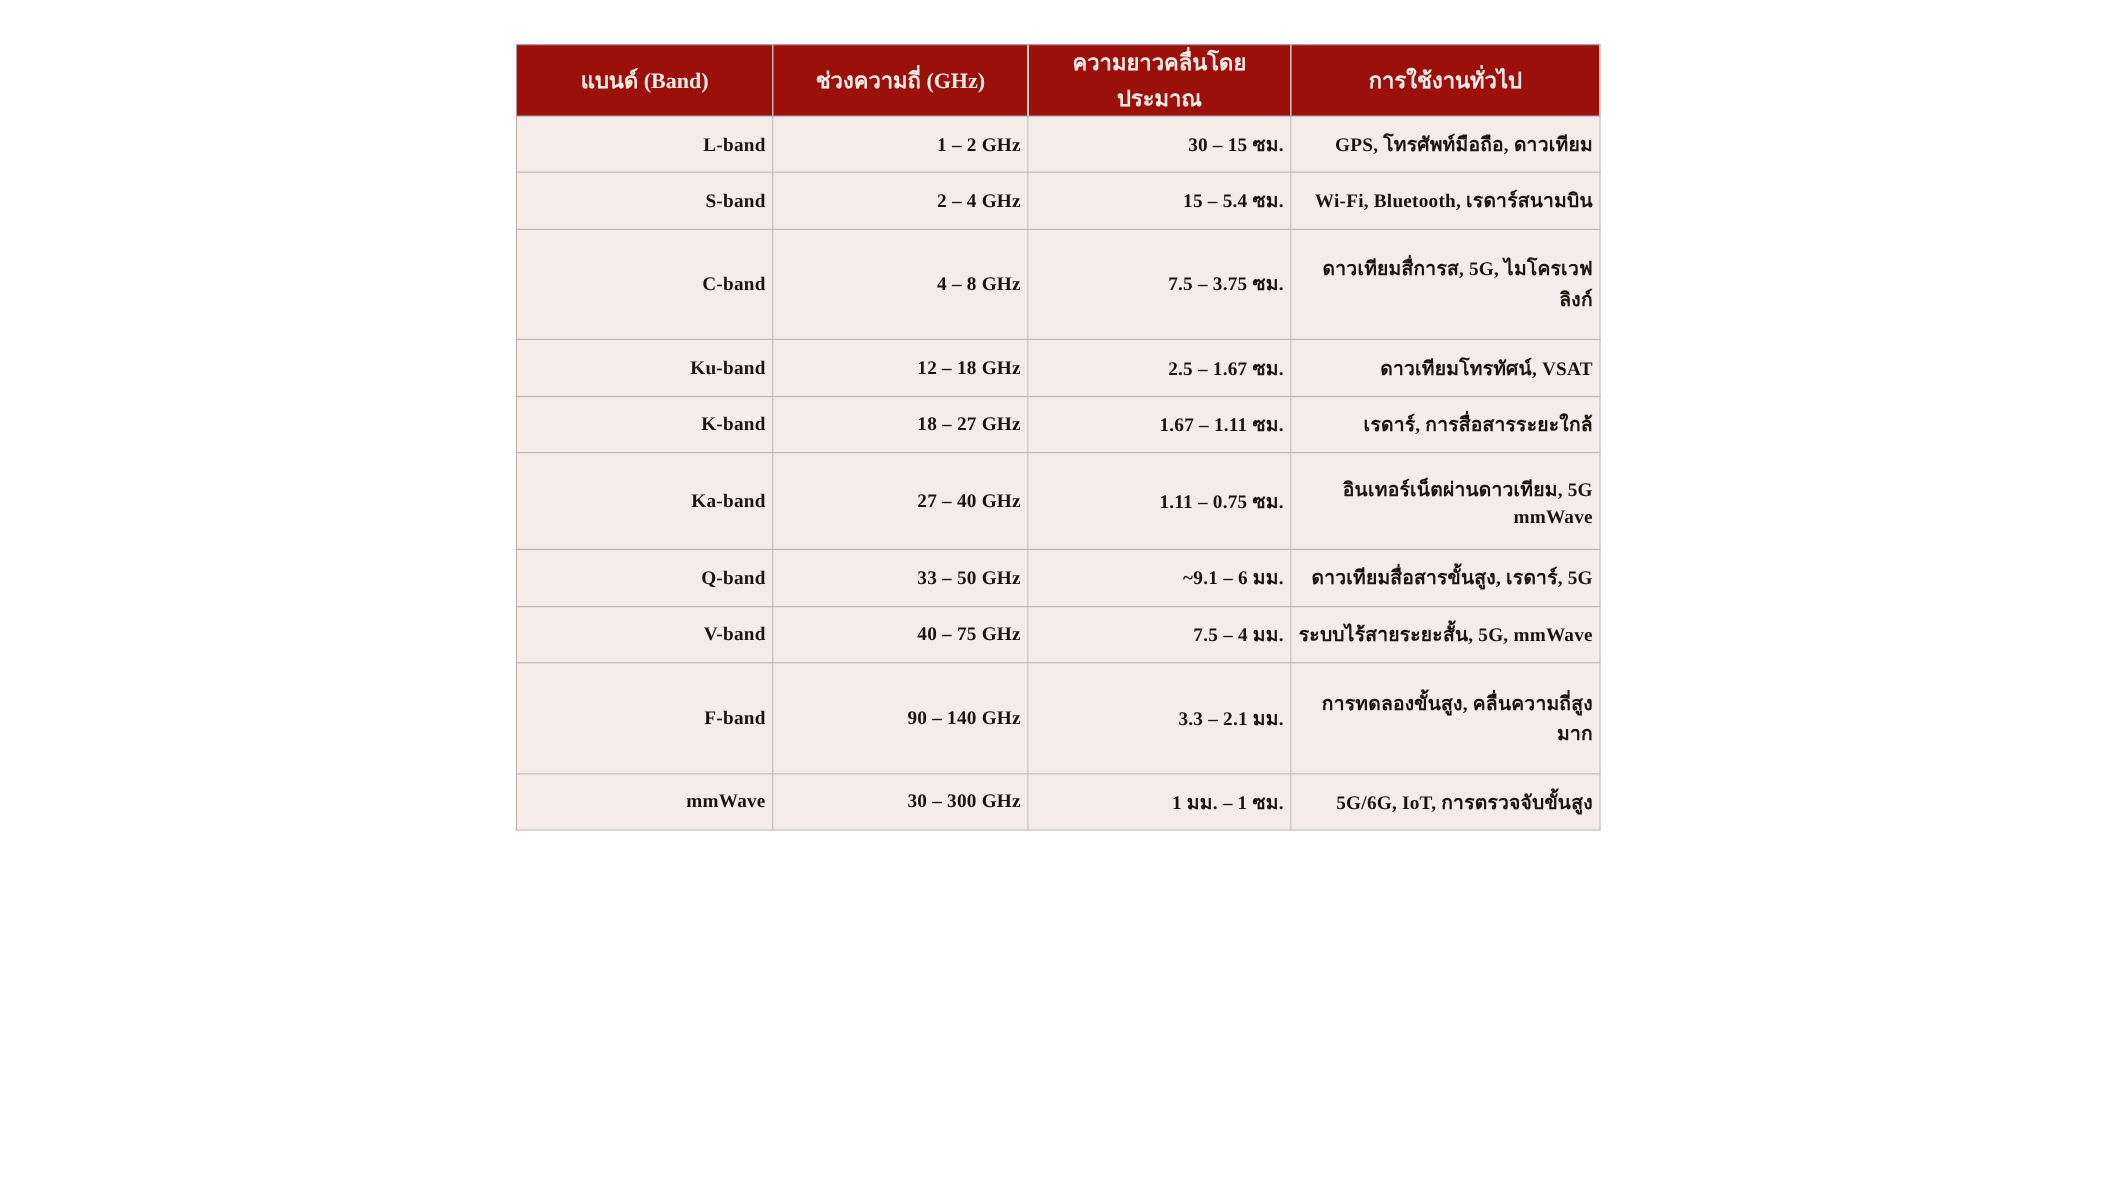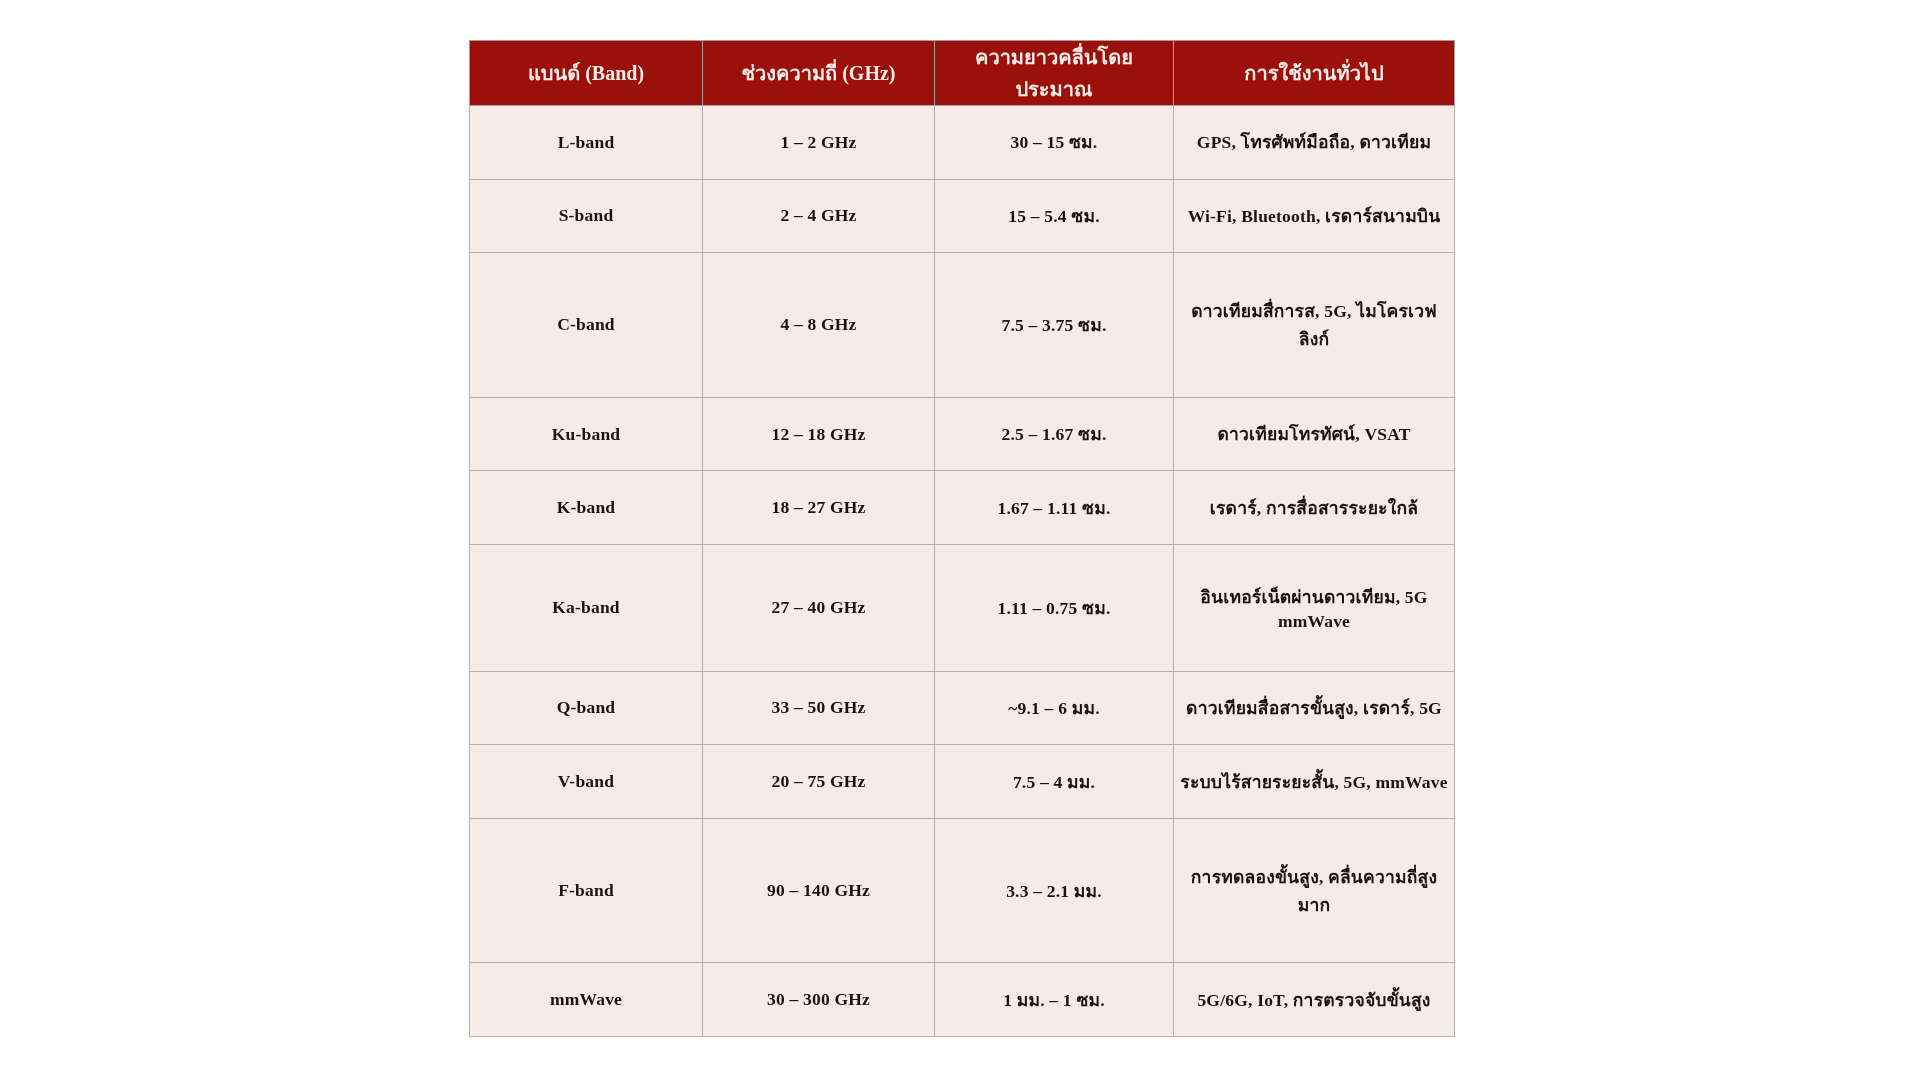--- a/index.html
+++ b/index.html
@@ -12,21 +12,21 @@
   }
   .table-wrap {
     position: absolute;
     left: 469px;
     top: 40px;
   }
   table.band-table {
     border-collapse: collapse;
     table-layout: fixed;
     width: 985px;
-    height: 997px;
+    height: 715px;
   }
   table.band-table col.c1 { width: 233px; }
   table.band-table col.c2 { width: 232px; }
   table.band-table col.c3 { width: 239px; }
   table.band-table col.c4 { width: 281px; }
   th, td {
     border: 1px solid #bab1ae;
     text-align: center;
     vertical-align: middle;
     font-weight: 700;
@@ -38,20 +38,21 @@
     color: #f7ece6;
     font-size: 20px;
     height: 64px;
     border-color: #a89f9c;
   }
   tbody td {
     background: #f5ece9;
     color: #1c130c;
     font-size: 17.5px;
     letter-spacing: 0.2px;
+    text-align: right;
   }
 </style>
 </head>
 <body>
 
 <div class="table-wrap">
   <table class="band-table">
     <colgroup>
       <col class="c1">
         <col class="c2">
@@ -104,21 +105,21 @@
         <td>อินเทอร์เน็ตผ่านดาวเทียม, 5G mmWave</td>
       </tr>
       <tr>
         <td>Q-band</td>
         <td>33 – 50 GHz</td>
         <td>~9.1 – 6 มม.</td>
         <td>ดาวเทียมสื่อสารขั้นสูง, เรดาร์, 5G</td>
       </tr>
       <tr>
         <td>V-band</td>
-        <td>20 – 75 GHz</td>
+        <td>40 – 75 GHz</td>
         <td>7.5 – 4 มม.</td>
         <td>ระบบไร้สายระยะสั้น, 5G, mmWave</td>
       </tr>
       <tr>
         <td>F-band</td>
         <td>90 – 140 GHz</td>
         <td>3.3 – 2.1 มม.</td>
         <td>การทดลองขั้นสูง, คลื่นความถี่สูงมาก</td>
       </tr>
       <tr>

